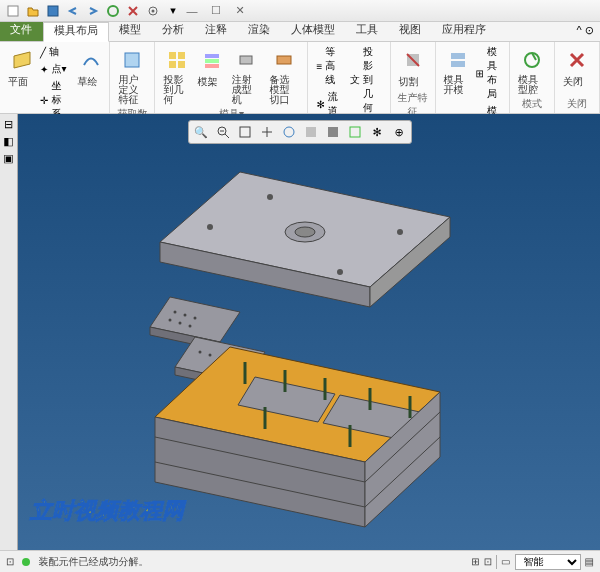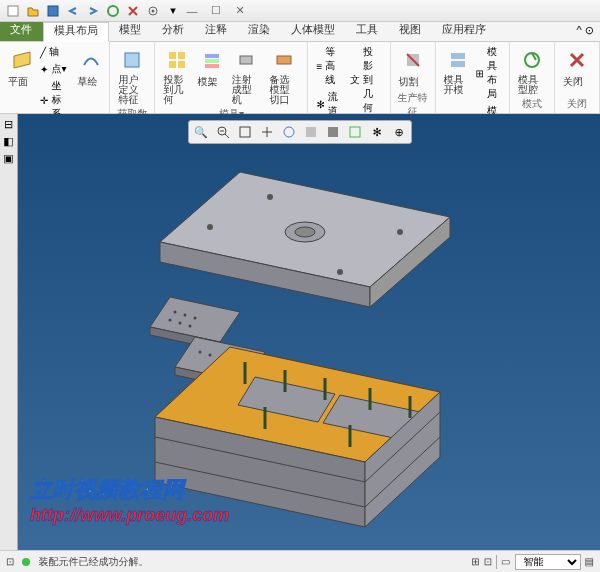--- a/index.html
+++ b/index.html
@@ -402,21 +402,20 @@
       <polygon points="275,330 350,260 350,325 275,395" fill="#909098" stroke="#444"></polygon>
       <line x1="65" y1="305" x2="275" y2="350" stroke="#444"></line>
       <line x1="65" y1="330" x2="275" y2="375" stroke="#444"></line>
       <line x1="275" y1="350" x2="350" y2="280" stroke="#444"></line>
       <line x1="275" y1="375" x2="350" y2="305" stroke="#444"></line>
     </g>
   </svg>
 
   <div class="watermark">
     <div class="wm-line1">立时视频教程网</div>
-    <div class="wm-line2">http://www.proeug.com</div>
   </div>
 </div>
 
 <div class="statusbar">
   <span>⊡</span>
   <span class="dot" style="background:#40c040"></span>
   <span>装配元件已经成功分解。</span>
   <div class="status-right">
     <span>⊞</span>
     <span>⊡</span>

